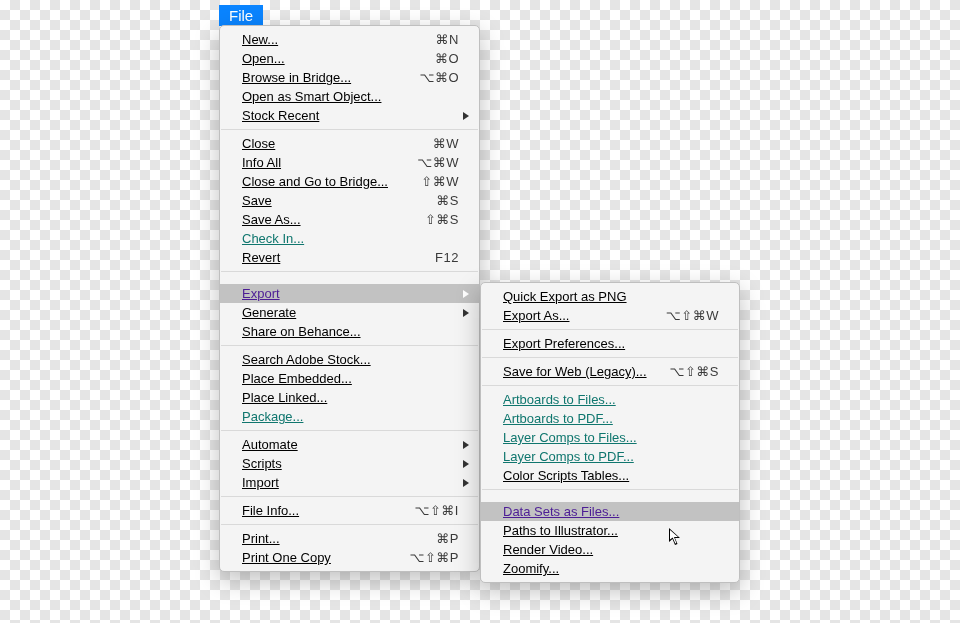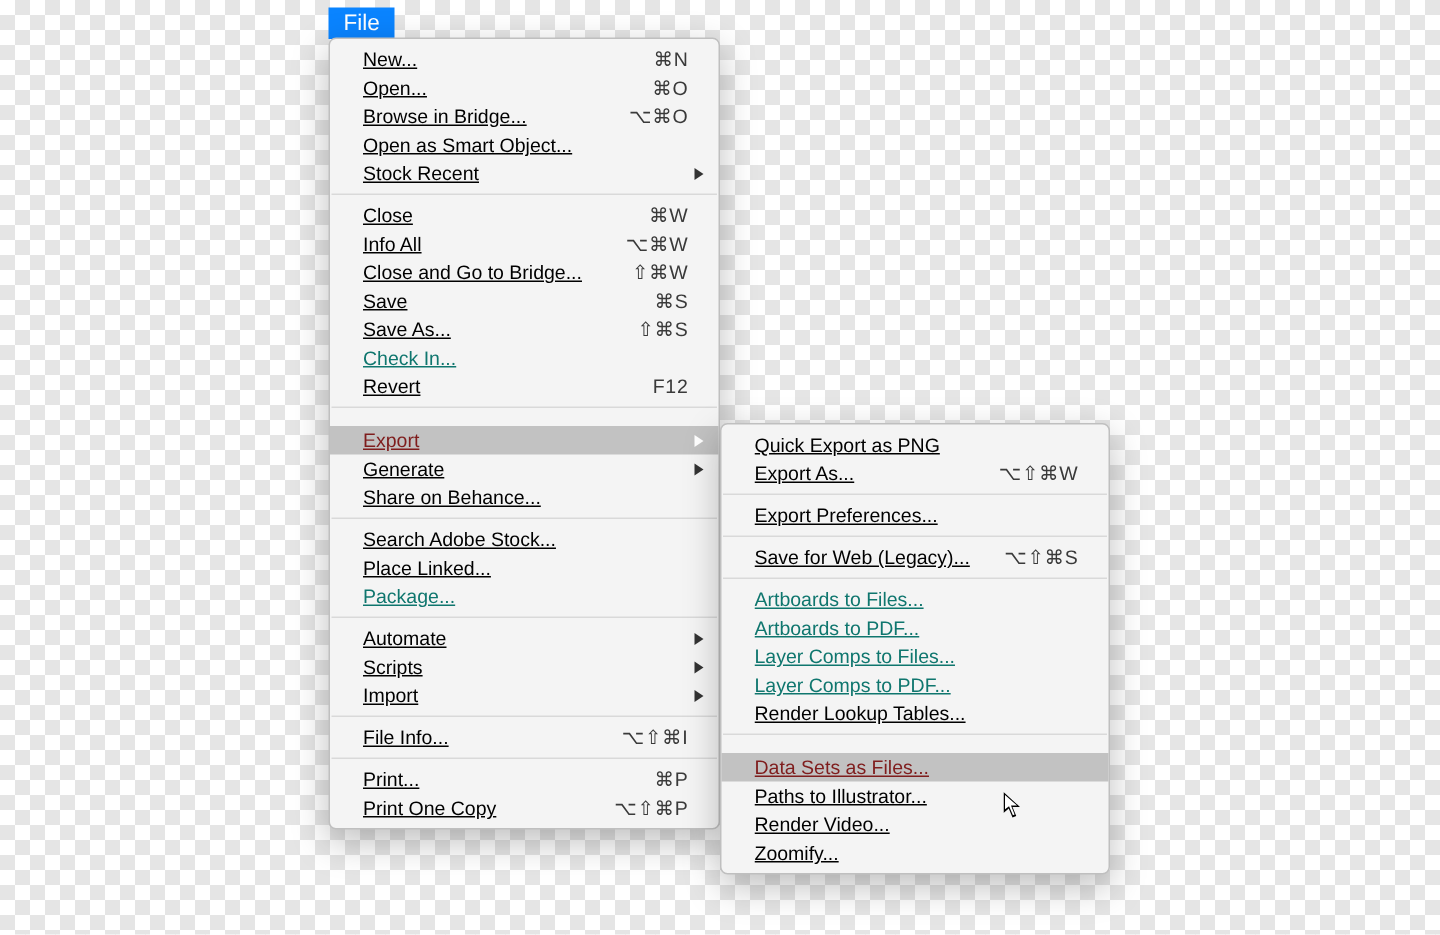--- a/index.html
+++ b/index.html
@@ -46,21 +46,21 @@
   }
   .item .lbl { flex: 1; white-space: nowrap; overflow: hidden; text-decoration: underline; }
   .item .sc  {
     font-size: 13px;
     color: #3a3a3a;
     letter-spacing: 0.5px;
     text-align: right;
     min-width: 58px;
   }
   .item.disabled { color: #0f766e; }
-  .item.highlight { background: #c2c2c2; color: #7f1d1d; margin-top: 12px; }
+  .item.highlight { background: #c2c2c2; color: #4c1d95; margin-top: 12px; }
   .sep { height: 1px; margin: 4px 1px; background: #d9d9d9; }
   .sub-ind {
     position: absolute;
     right: 10px;
     width: 0; height: 0;
     border-top: 4px solid transparent;
     border-bottom: 4px solid transparent;
     border-left: 6px solid #333;
   }
   .item.highlight .sub-ind { border-left-color: #fff; }
@@ -136,20 +136,23 @@
       <span class="sub-ind"></span>
     </div>
     <div class="item">
       <span class="lbl">Share on Behance...</span>
     </div>
     <div class="sep"></div>
     <div class="item">
       <span class="lbl">Search Adobe Stock...</span>
     </div>
     <div class="item">
+      <span class="lbl">Place Embedded...</span>
+    </div>
+    <div class="item">
       <span class="lbl">Place Linked...</span>
     </div>
     <div class="item disabled">
       <span class="lbl">Package...</span>
     </div>
     <div class="sep"></div>
     <div class="item">
       <span class="lbl">Automate</span>
       <span class="sub-ind"></span>
     </div>
@@ -200,21 +203,21 @@
     <div class="item disabled">
       <span class="lbl">Artboards to PDF...</span>
     </div>
     <div class="item disabled">
       <span class="lbl">Layer Comps to Files...</span>
     </div>
     <div class="item disabled">
       <span class="lbl">Layer Comps to PDF...</span>
     </div>
     <div class="item">
-      <span class="lbl">Render Lookup Tables...</span>
+      <span class="lbl">Color Scripts Tables...</span>
     </div>
     <div class="sep"></div>
     <div class="item highlight">
       <span class="lbl">Data Sets as Files...</span>
     </div>
     <div class="item">
       <span class="lbl">Paths to Illustrator...</span>
     </div>
     <div class="item">
       <span class="lbl">Render Video...</span>

